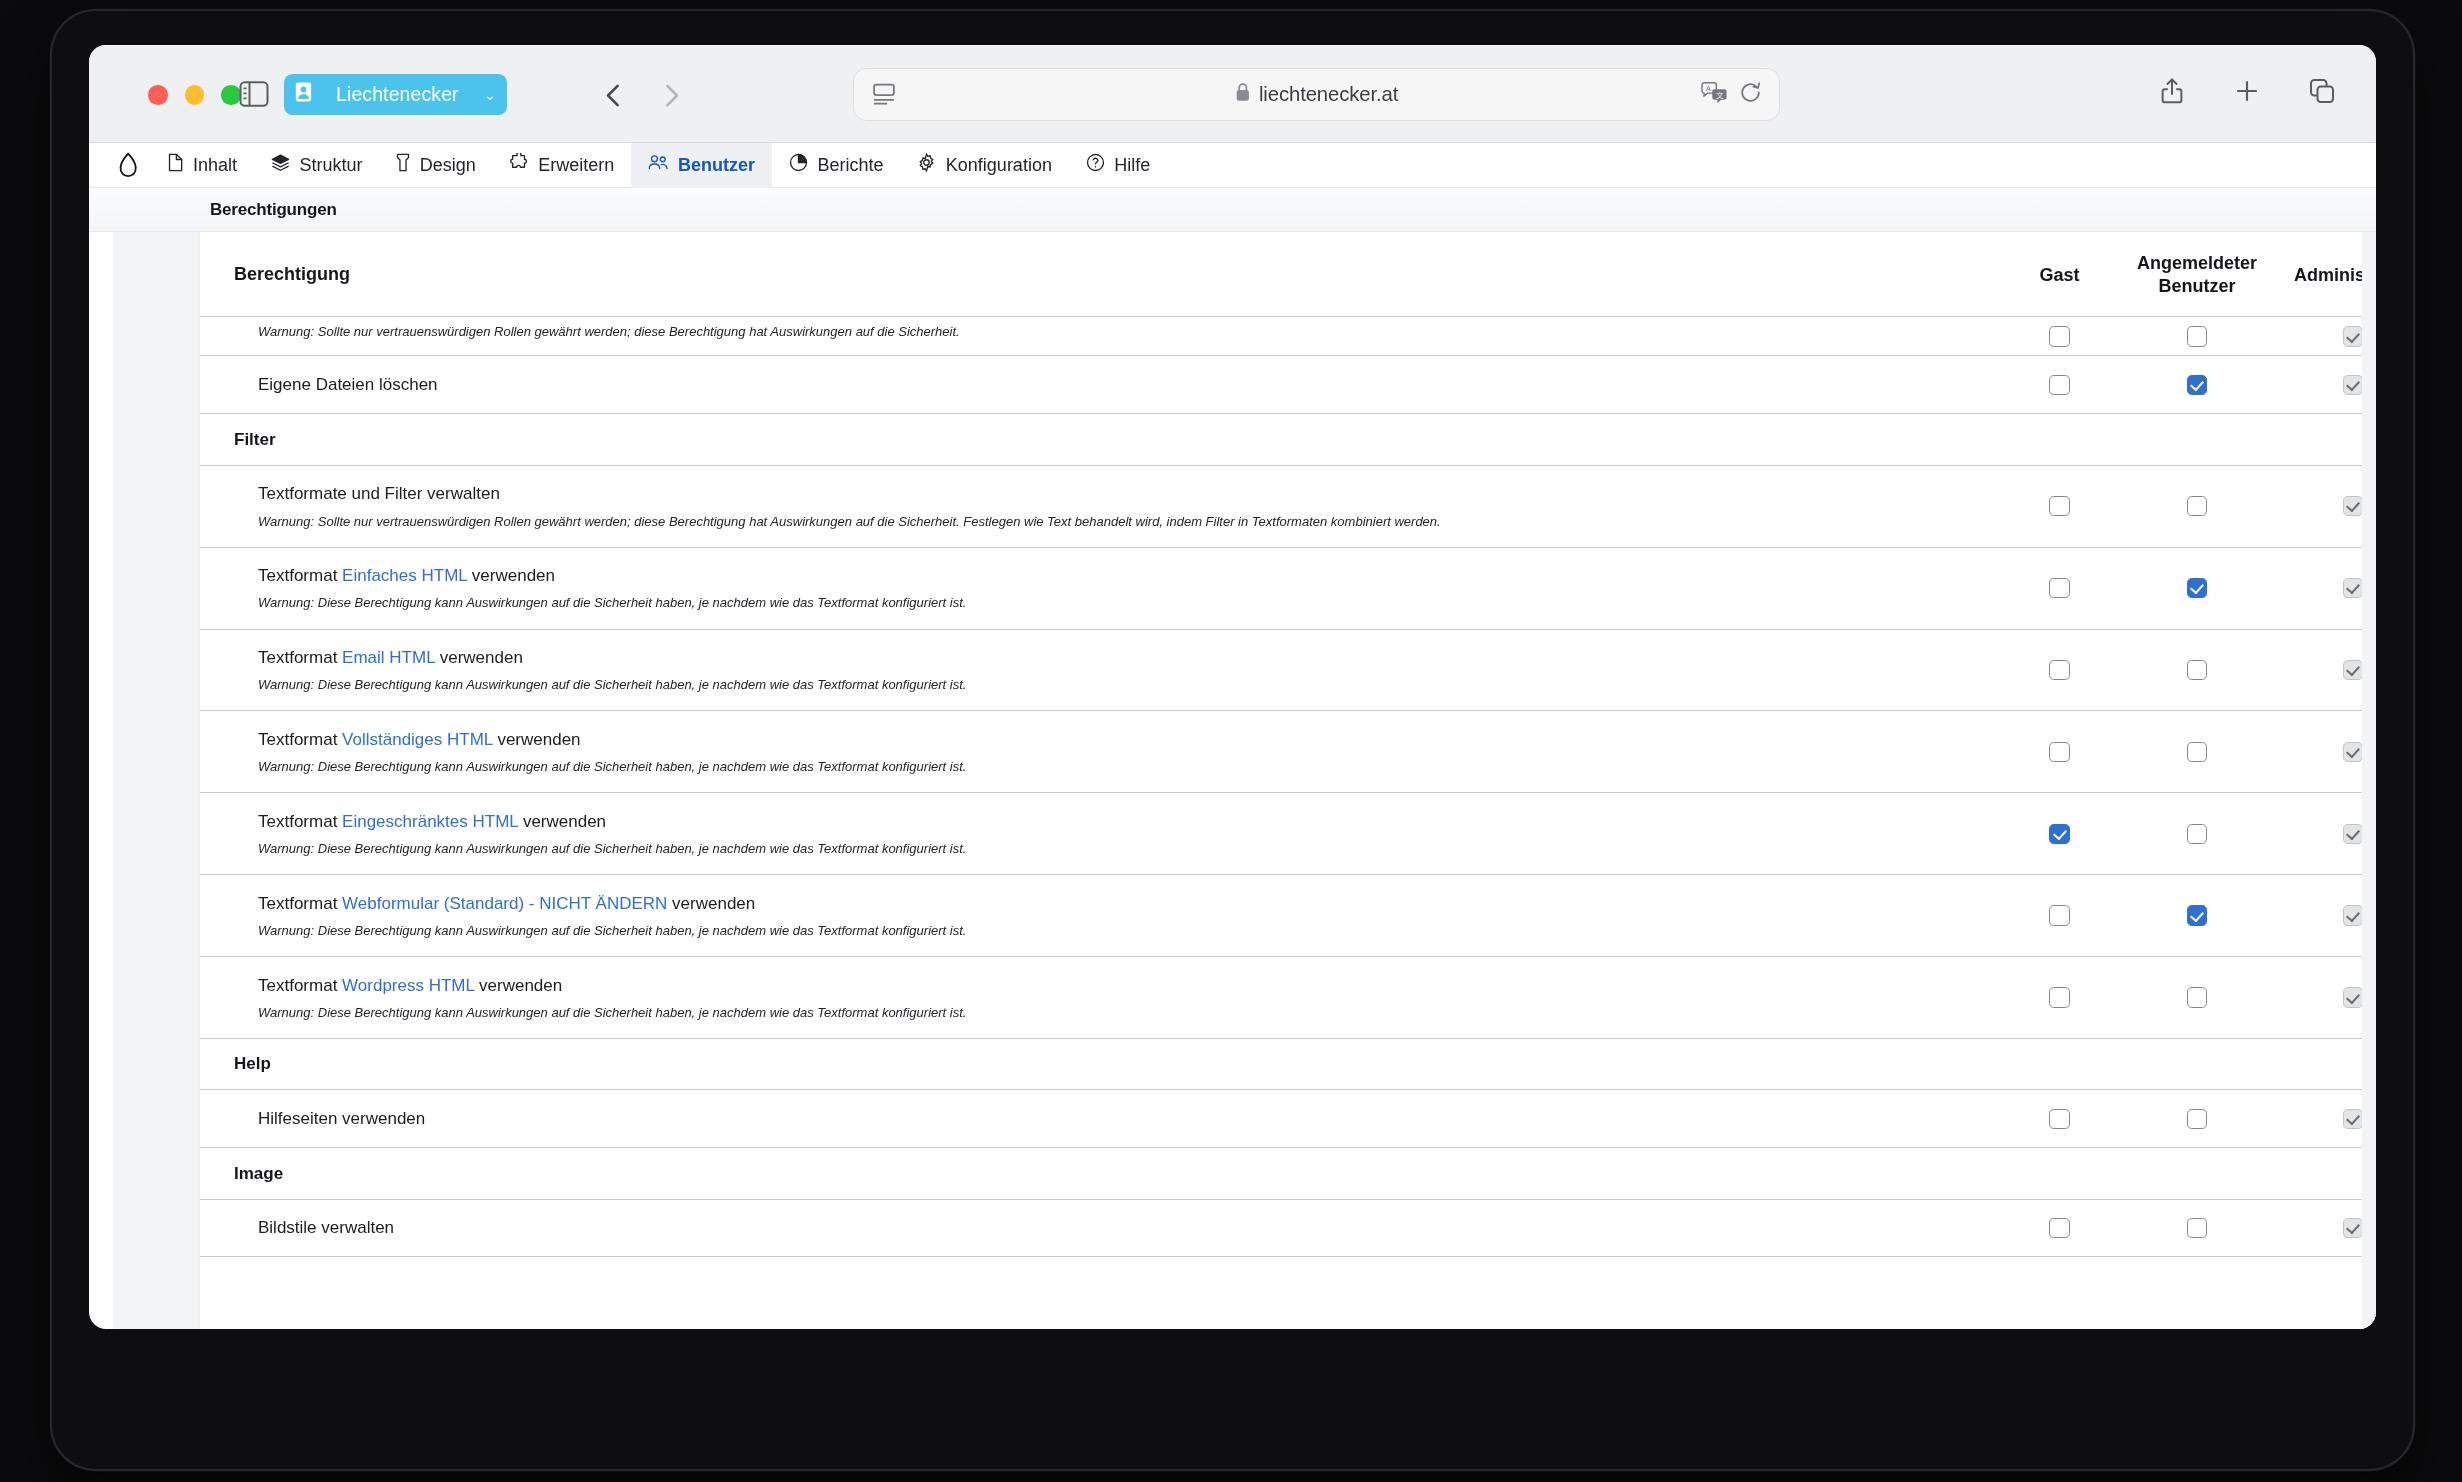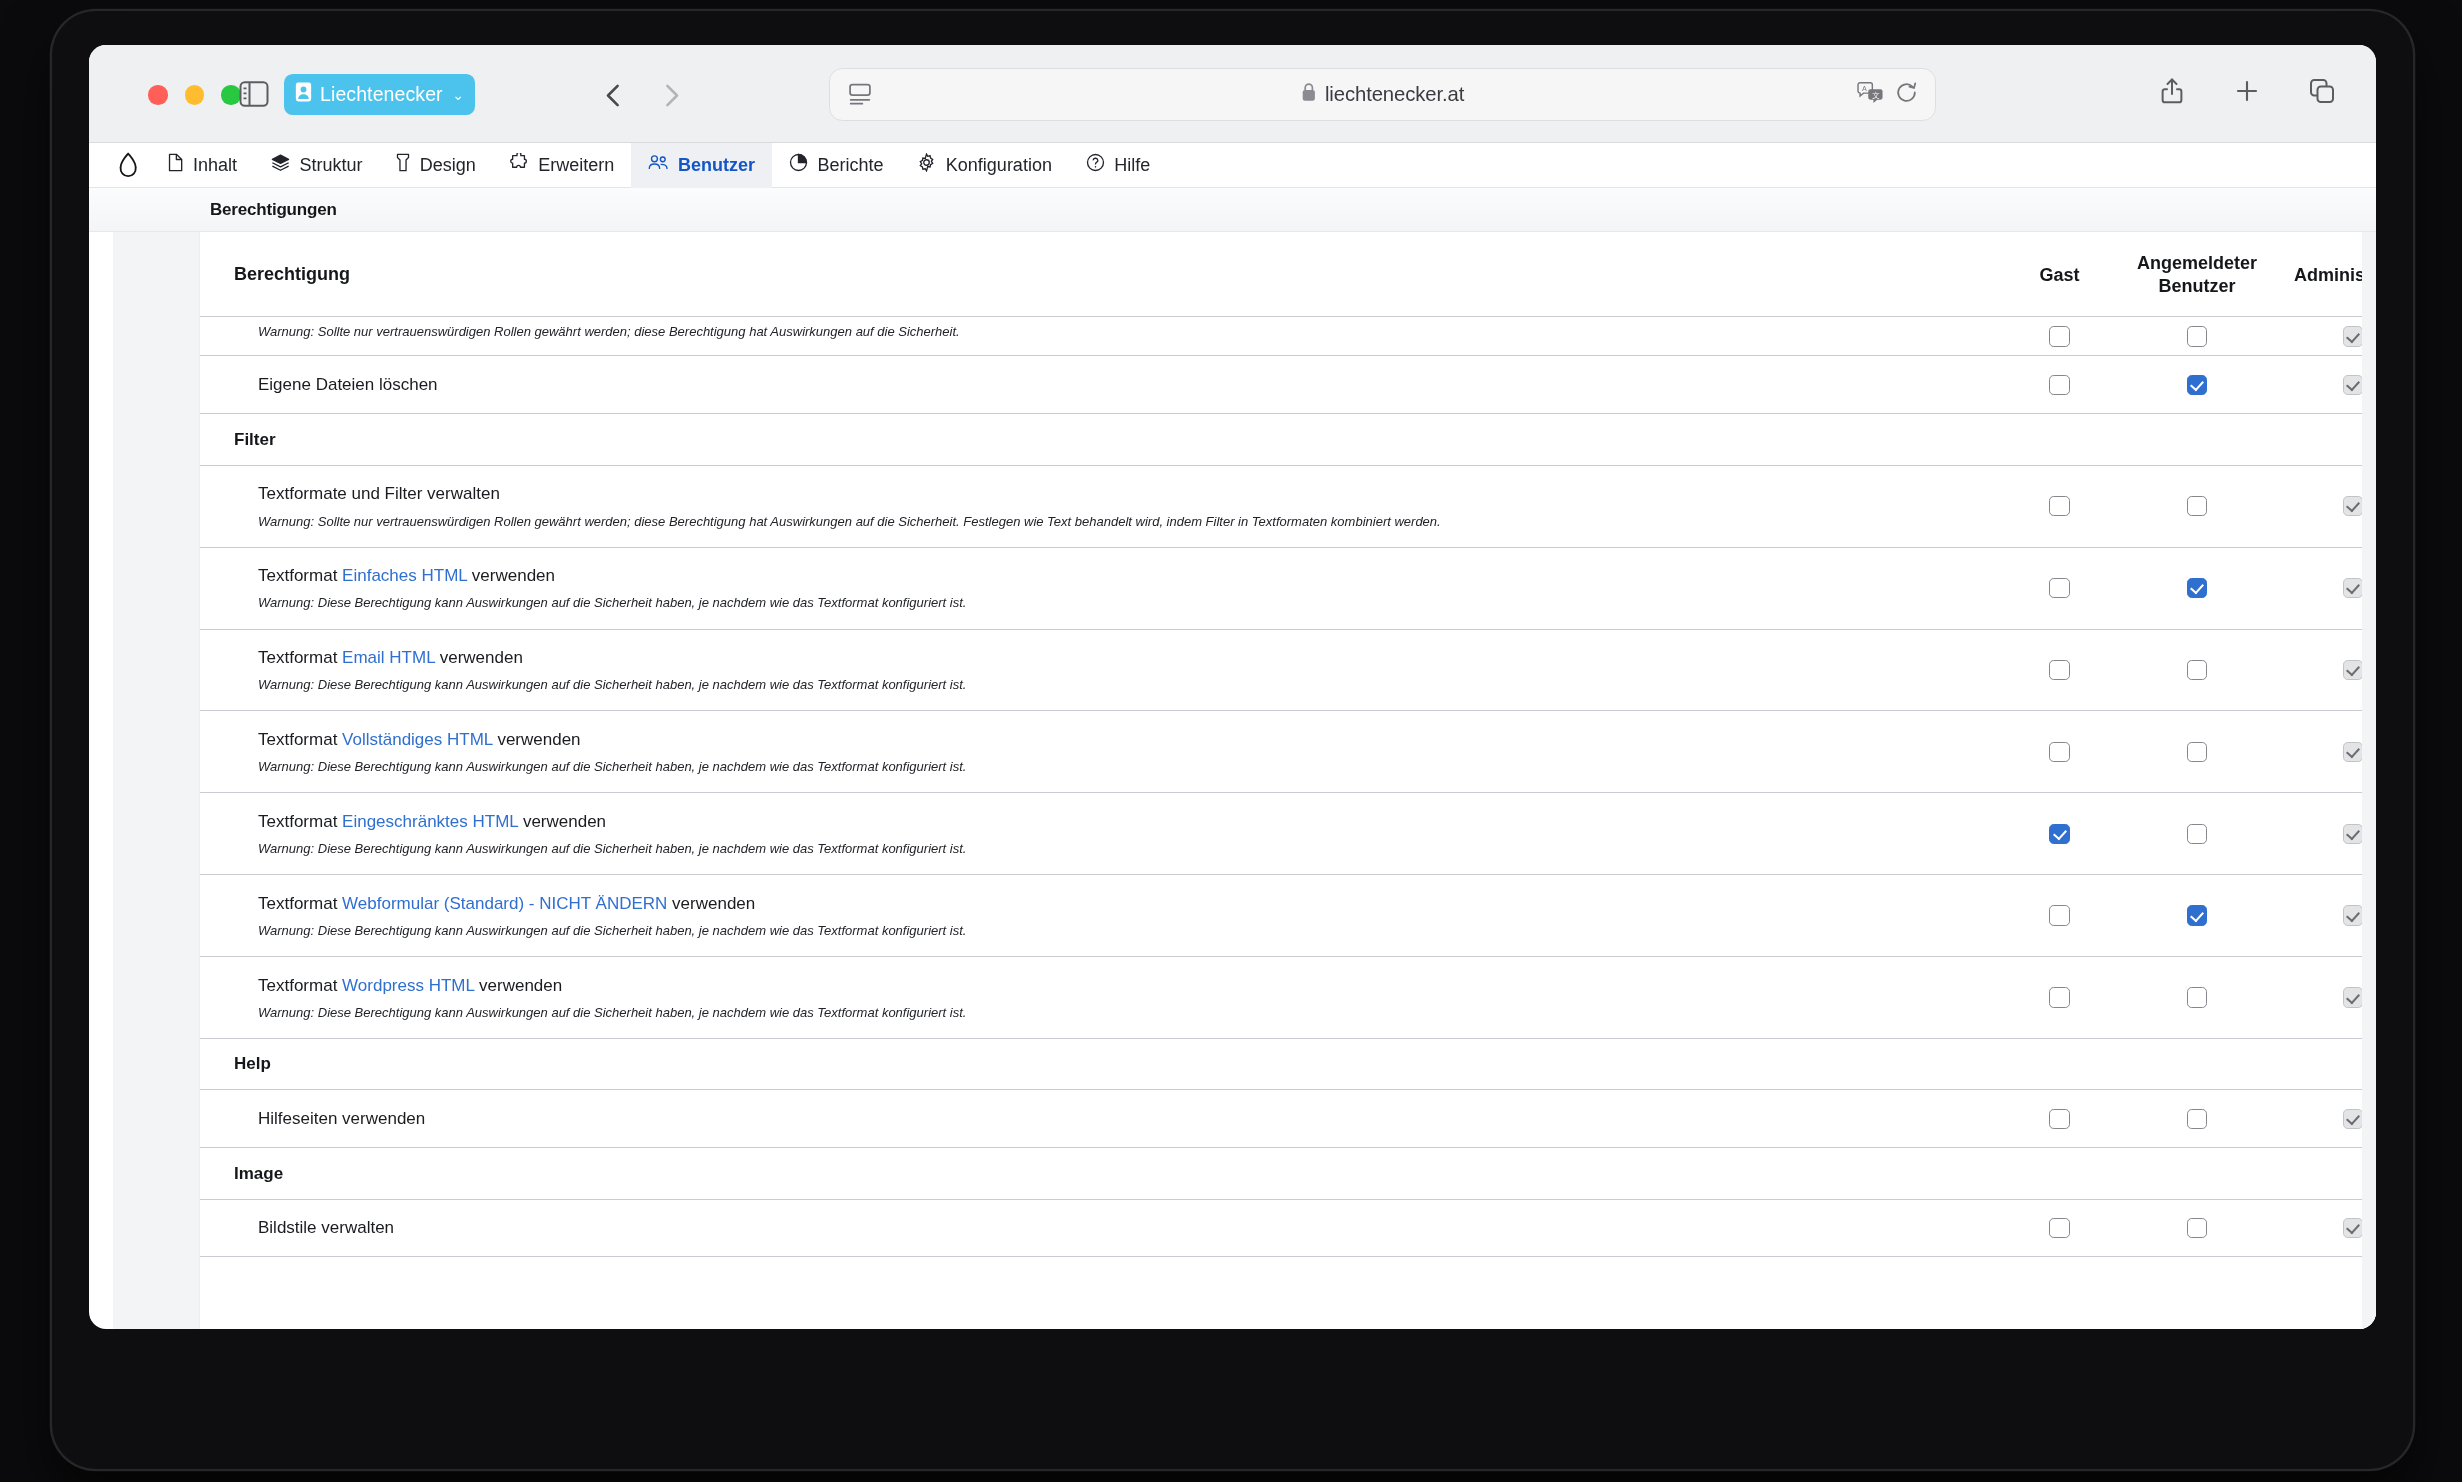--- a/index.html
+++ b/index.html
@@ -41,33 +41,33 @@
   .dot.r { background:#ff5f57; }
   .dot.y { background:#febc2e; }
   .dot.g { background:#28c840; }
 
   .sidebar-toggle { position:absolute; left:150px; top:35px; width:30px; height:28px; cursor:default; }
 
   .profile-pill {
     position:absolute; left:195px; top:29px;
     height:41px; padding:0 11px 0 11px;
     background:#4cc3ec; border-radius:8.6px;
-    display:flex; align-items:center; gap:8px;
+    display:flex; align-items:center; gap:24px;
     color:#fff; font-size:19.5px; font-weight:500;
     letter-spacing:0.1px;
   }
   .profile-pill .chev { font-size:14px; opacity:.92; margin-left:1.6px; }
 
   .navbtn { position:absolute; top:34px; width:33px; height:33px; }
   .navbtn.back { left:508px; }
   .navbtn.fwd  { left:566px; }
 
   .urlbar {
-    position:absolute; left:740px; top:70px;
-    width:1107px; height:53px;
+    position:absolute; left:764px; top:70px;
+    width:927px; height:53px;
     background:#f6f6f7;
     border:0.8px solid #dddee0;
     border-radius:13.3px;
     display:flex; align-items:center;
     top:22.7px;
   }
   .urlbar .reader { position:absolute; left:15.6px; top:11.7px; width:28px; height:28px; }
   .url-center {
     position:absolute; left:0; right:0; top:0; bottom:0;
     display:flex; align-items:center; justify-content:center; gap:8.6px;

